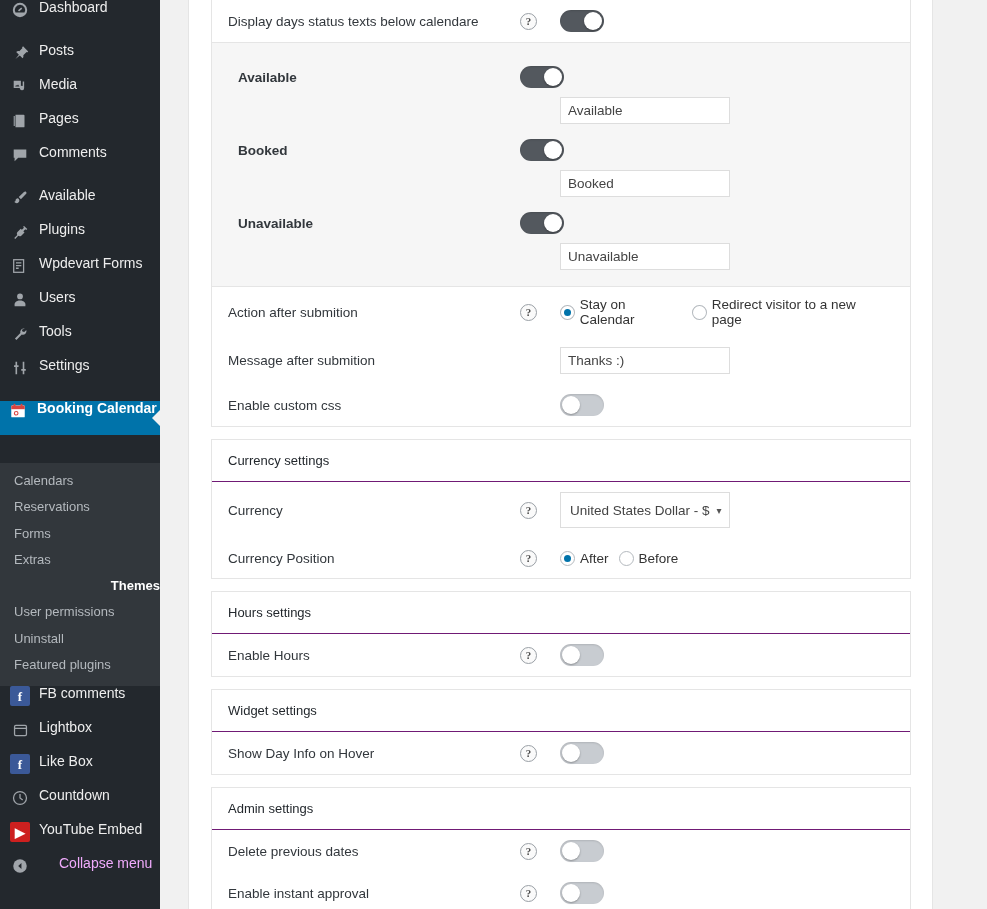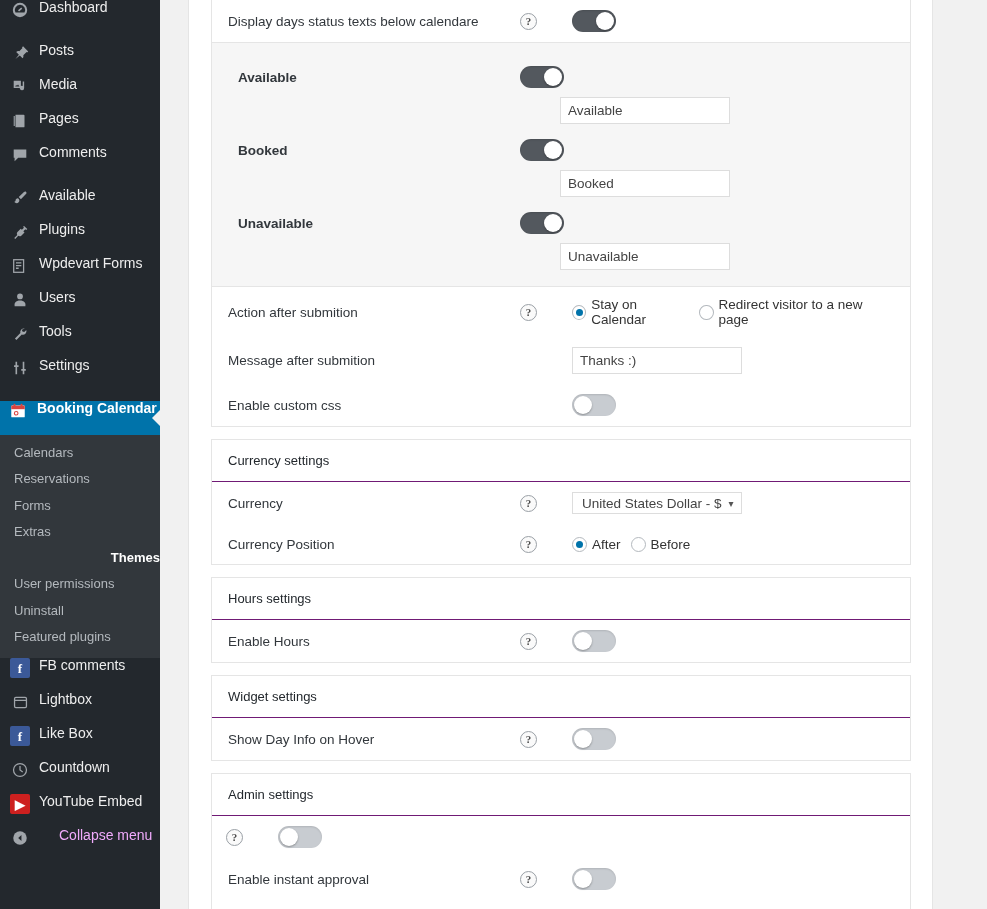--- a/index.html
+++ b/index.html
@@ -49,21 +49,21 @@
   .menu-item.active .ic { color: #fff; }
   .menu-item.active .arrow {
     position: absolute; right: 0; top: 50%;
     margin-top: -8px;
     width: 0; height: 0;
     border-top: 8px solid transparent;
     border-bottom: 8px solid transparent;
     border-right: 8px solid #f1f1f1;
   }
   
-  .submenu { background: #32373c; padding: 5px 0 8px 0; }
+  .submenu { background: #32373c; padding: 5px 0 8px 0; margin-top: 28px; }
   .submenu-item {
     display: block;
     padding: 6px 0 6px 14px;
     font-size: 13px;
     color: #b4b9be;
     line-height: 1.1;
   }
   .submenu-item.current { color: #fff; font-weight: bold; text-align: right; }
 
   
@@ -130,21 +130,21 @@
     min-width: 294px;
     font-size: 13.5px;
     font-weight: normal;
     color: #32373c;
     padding-left: 2px;
   }
   .row .help-cell {
     width: 40px; min-width: 40px;
     display: flex; align-items: center;
   }
-  .row .ctrl { flex: 1; display: flex; align-items: flex-end; margin-left: 12px; }
+  .row .ctrl { flex: 1; display: flex; align-items: flex-end; }
 
   
   .help {
     width: 17px; height: 17px;
     border: 1px solid #9aa0a6;
     border-radius: 50%;
     background: #fafafa;
     color: #4a4a4a;
     font-size: 11px;
     font-weight: bold;
@@ -182,21 +182,21 @@
     font-family: "Liberation Sans", sans-serif;
     font-size: 13.5px;
     color: #444;
     outline: none;
   }
 
   
   .select {
     display: inline-flex;
     align-items: center;
-    height: 22px;
+    height: 36px;
     border: 1px solid #ddd;
     background: #fff;
     padding: 0 7px 0 9px;
     font-size: 13.5px;
     color: #444;
   }
   .select .caret {
     margin-left: 7px;
     font-size: 10px;
     color: #555;
@@ -593,20 +593,21 @@
           <div class="toggle">
                 <span class="knob"></span>
               </div>
         </div>
       </div>
     </div>
 
     <div class="panel">
       <div class="panel-title">Admin settings</div>
       <div class="row">
+        <div class="label">Delete previous dates</div>
         <div class="help-cell">
               <span class="help">?</span>
             </div>
         <div class="ctrl">
           <div class="toggle">
                 <span class="knob"></span>
               </div>
         </div>
       </div>
       <div class="row">

